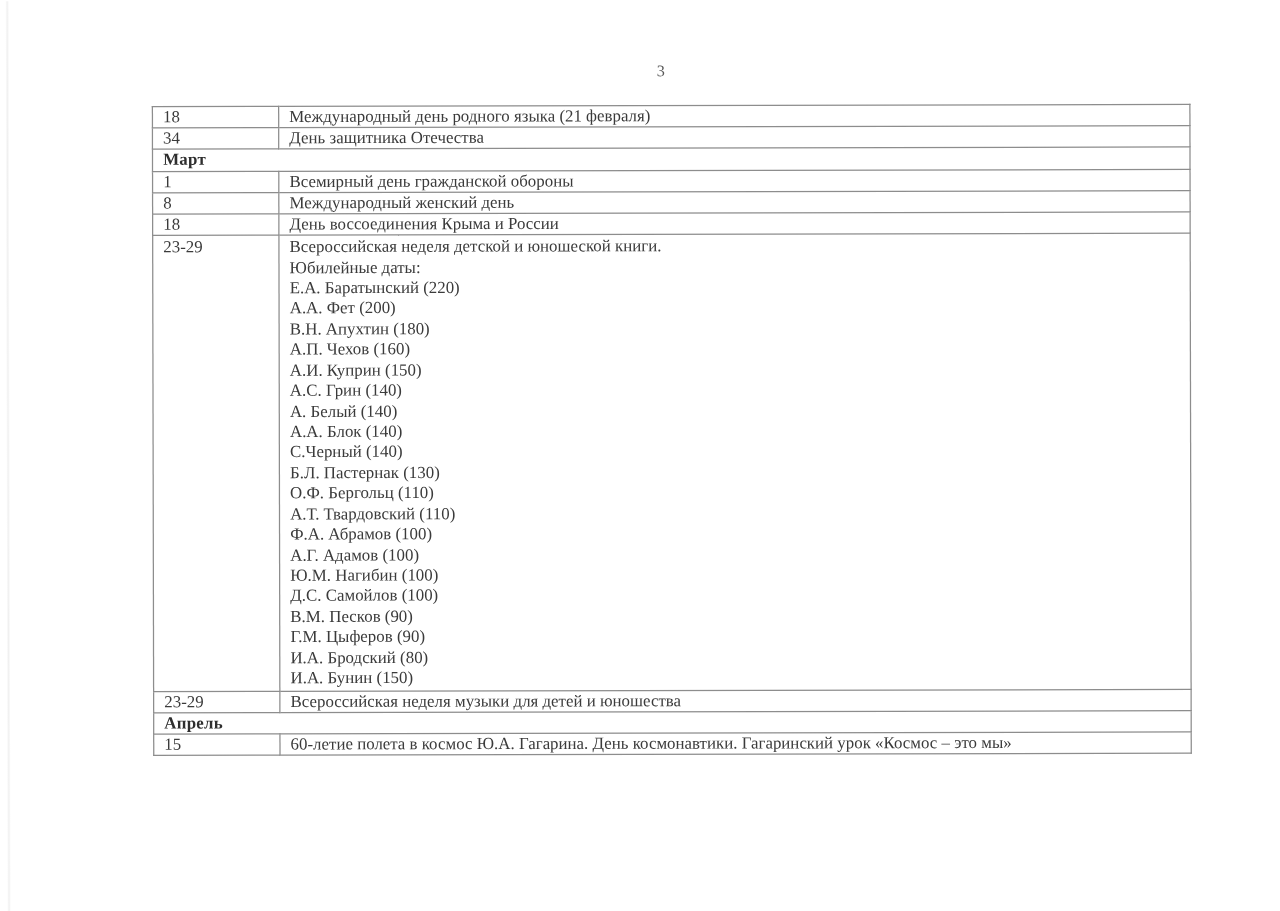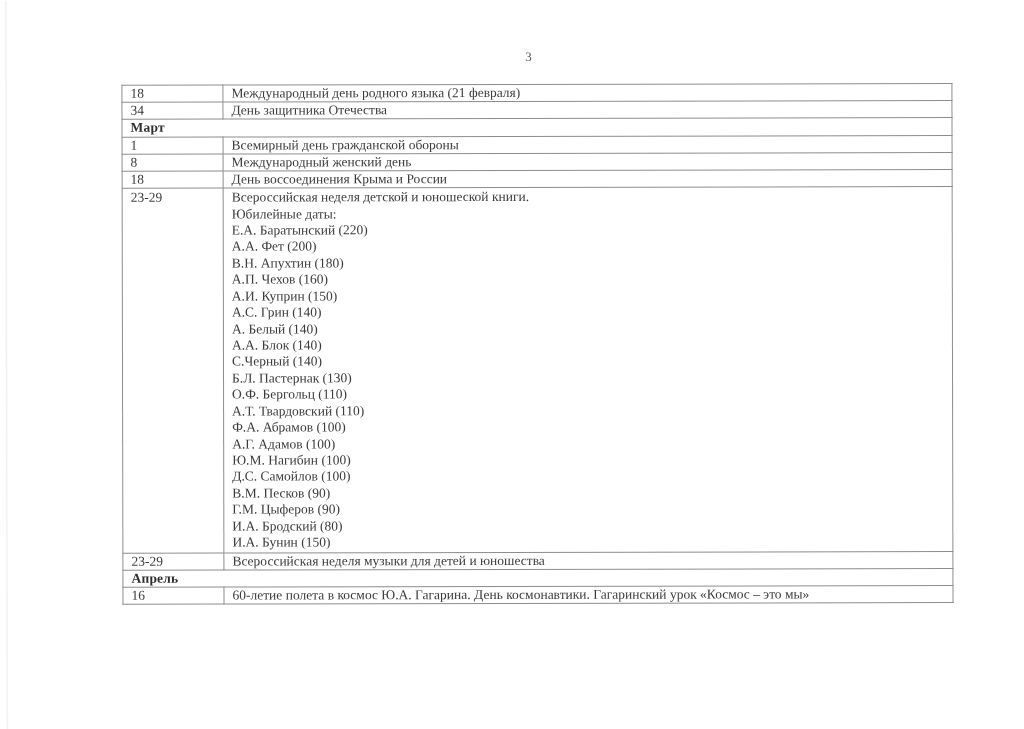--- a/index.html
+++ b/index.html
@@ -129,18 +129,18 @@
 И.А. Бунин (150)</td>
         </tr>
         <tr>
           <td class="date-cell">23-29</td>
           <td class="event-cell">Всероссийская неделя музыки для детей и юношества</td>
         </tr>
         <tr>
           <td colspan="2" class="month-cell">Апрель</td>
         </tr>
         <tr>
-          <td class="date-cell">16</td>
+          <td class="date-cell">15</td>
           <td class="event-cell">60-летие полета в космос Ю.А. Гагарина. День космонавтики. Гагаринский урок «Космос – это мы»</td>
         </tr>
       </tbody>
   </table>
 </div>
 
 </body></html>

